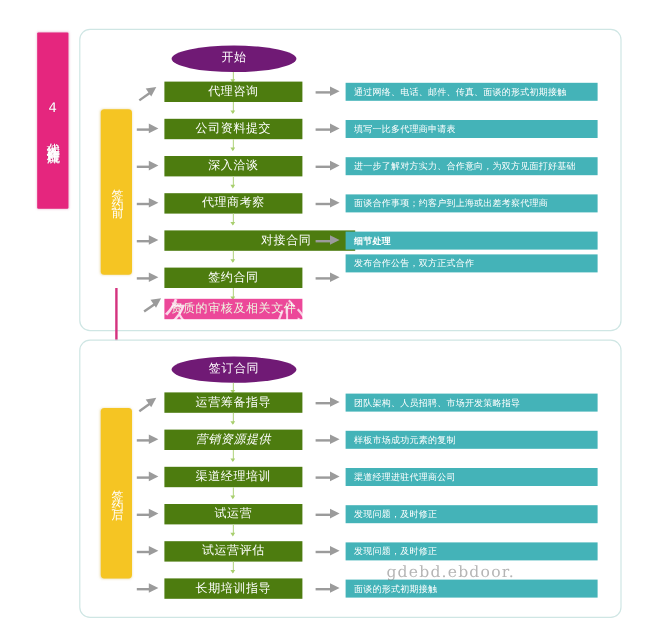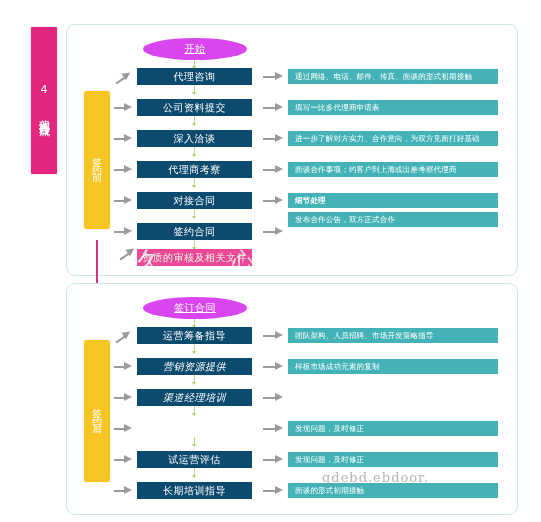--- a/index.html
+++ b/index.html
@@ -88,36 +88,35 @@
     justify-content: center;
     white-space: nowrap;
   }
 
   
   .node {
     position: absolute;
     left: 137px;
     width: 115px;
     height: 17px;
-    background: #0c4a6e;
+    background: #4d7c0f;
     color: #ffffff;
     font-size: 10px;
     line-height: 17px;
     text-align: center;
     letter-spacing: .5px;
     white-space: nowrap;
   }
   .node.start {
     border-radius: 50%;
     width: 104px;
     height: 22px;
     line-height: 22px;
     left: 143px;
-    background: #d946ef;
-    text-decoration: underline;
+    background: #701a75;
   }
   .node.faded {
     background: #ec4899;
     color: #eef6e1;
   }
 
   
   .vconn {
     position: absolute;
     left: 194px;
@@ -307,21 +306,21 @@
   <div class="arrow-r" style="top:165px;">
       <span class="shaft"></span>
       <span class="head"></span>
     </div>
   <div class="desc" style="top:162px;">面谈合作事项；约客户到上海或出差考察代理商</div>
   <div class="arrow-s" style="top:165px;">
       <span class="shaft"></span>
       <span class="head"></span>
     </div>
 
-  <div class="node" style="top:192px;">对接合同</div>
+  <div class="node" style="top:192px;padding-left:44px;">对接合同</div>
   <div class="vconn" style="top:209px;height:9px;"></div>
   <div class="arrow-r" style="top:196px;">
       <span class="shaft"></span>
       <span class="head"></span>
     </div>
   <div class="desc" style="top:193px;font-weight:bold;">细节处理</div>
   <div class="arrow-s" style="top:196px;">
       <span class="shaft"></span>
       <span class="head"></span>
     </div>
@@ -375,31 +374,33 @@
   <div class="arrow-r" style="top:362px;">
       <span class="shaft"></span>
       <span class="head"></span>
     </div>
   <div class="desc" style="top:359px;">样板市场成功元素的复制</div>
   <div class="arrow-s" style="top:362px;">
       <span class="shaft"></span>
       <span class="head"></span>
     </div>
 
-  <div class="node" style="top:389px;font-style:italic;">渠道经理培训</div>
+  <div class="node" style="top:389px;">渠道经理培训</div>
   <div class="vconn" style="top:406px;height:9px;"></div>
   <div class="arrow-r" style="top:393px;">
       <span class="shaft"></span>
       <span class="head"></span>
     </div>
+  <div class="desc" style="top:390px;">渠道经理进驻代理商公司</div>
   <div class="arrow-s" style="top:393px;">
       <span class="shaft"></span>
       <span class="head"></span>
     </div>
 
+  <div class="node" style="top:420px;">试运营</div>
   <div class="vconn" style="top:437px;height:9px;"></div>
   <div class="arrow-r" style="top:424px;">
       <span class="shaft"></span>
       <span class="head"></span>
     </div>
   <div class="desc" style="top:421px;">发现问题，及时修正</div>
   <div class="arrow-s" style="top:424px;">
       <span class="shaft"></span>
       <span class="head"></span>
     </div>

